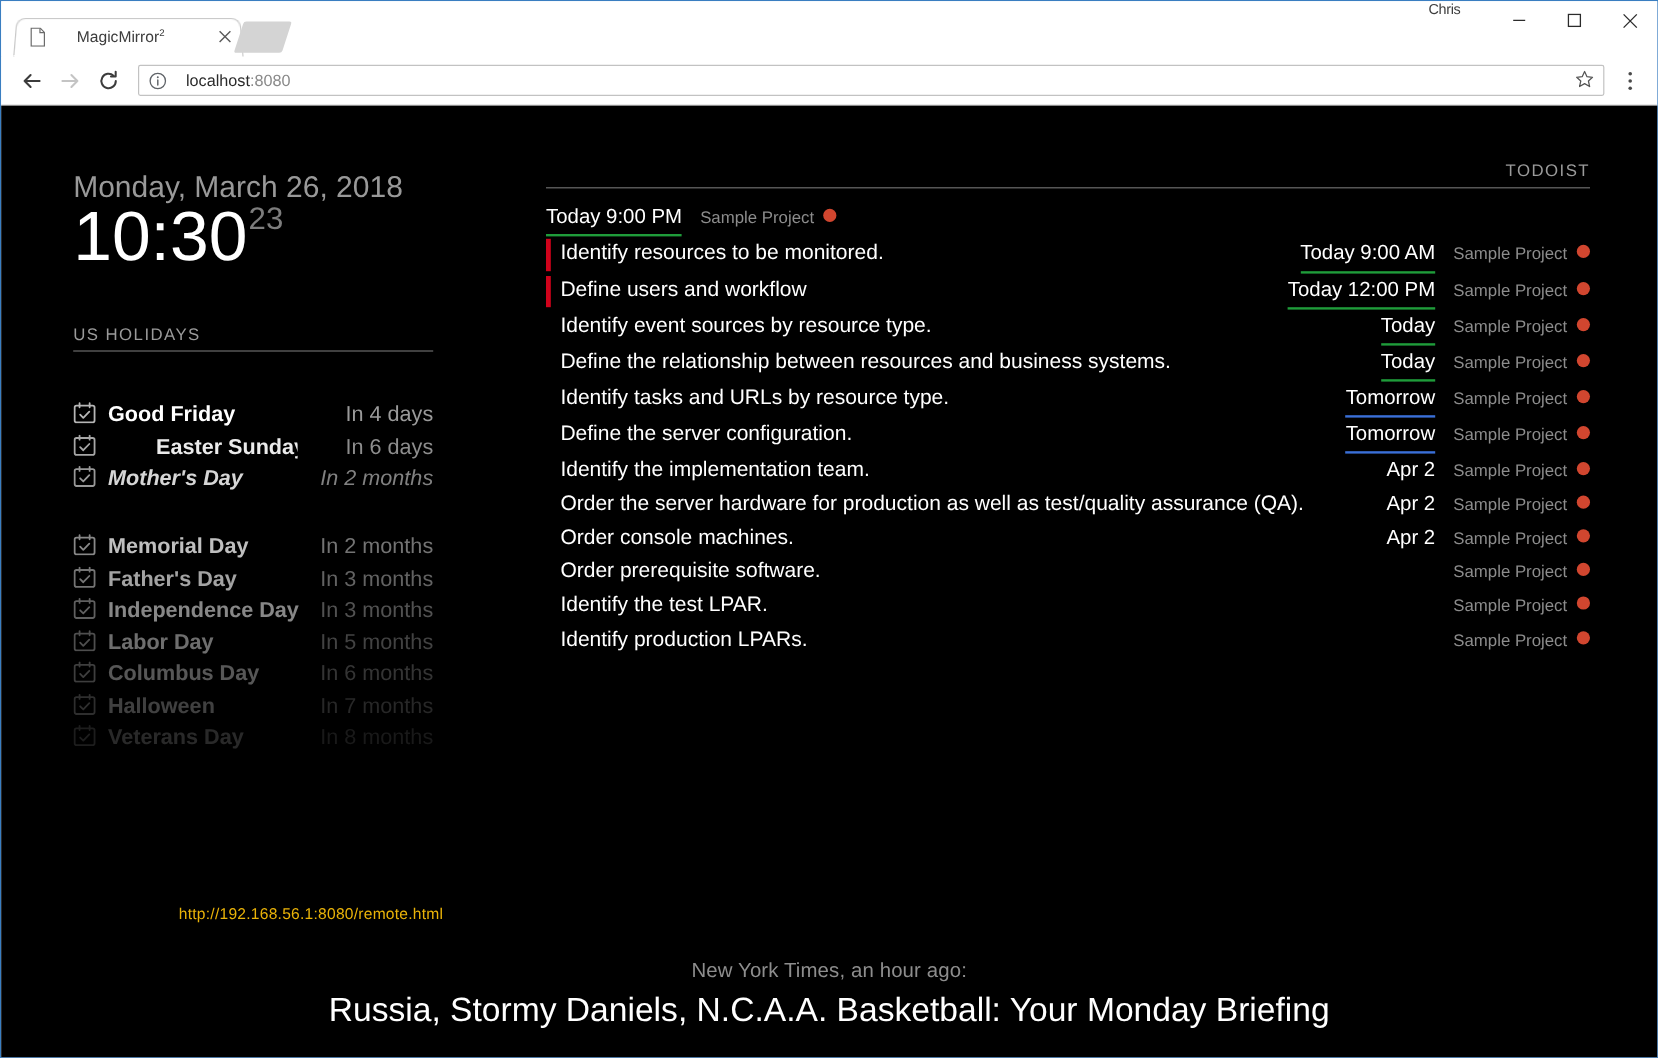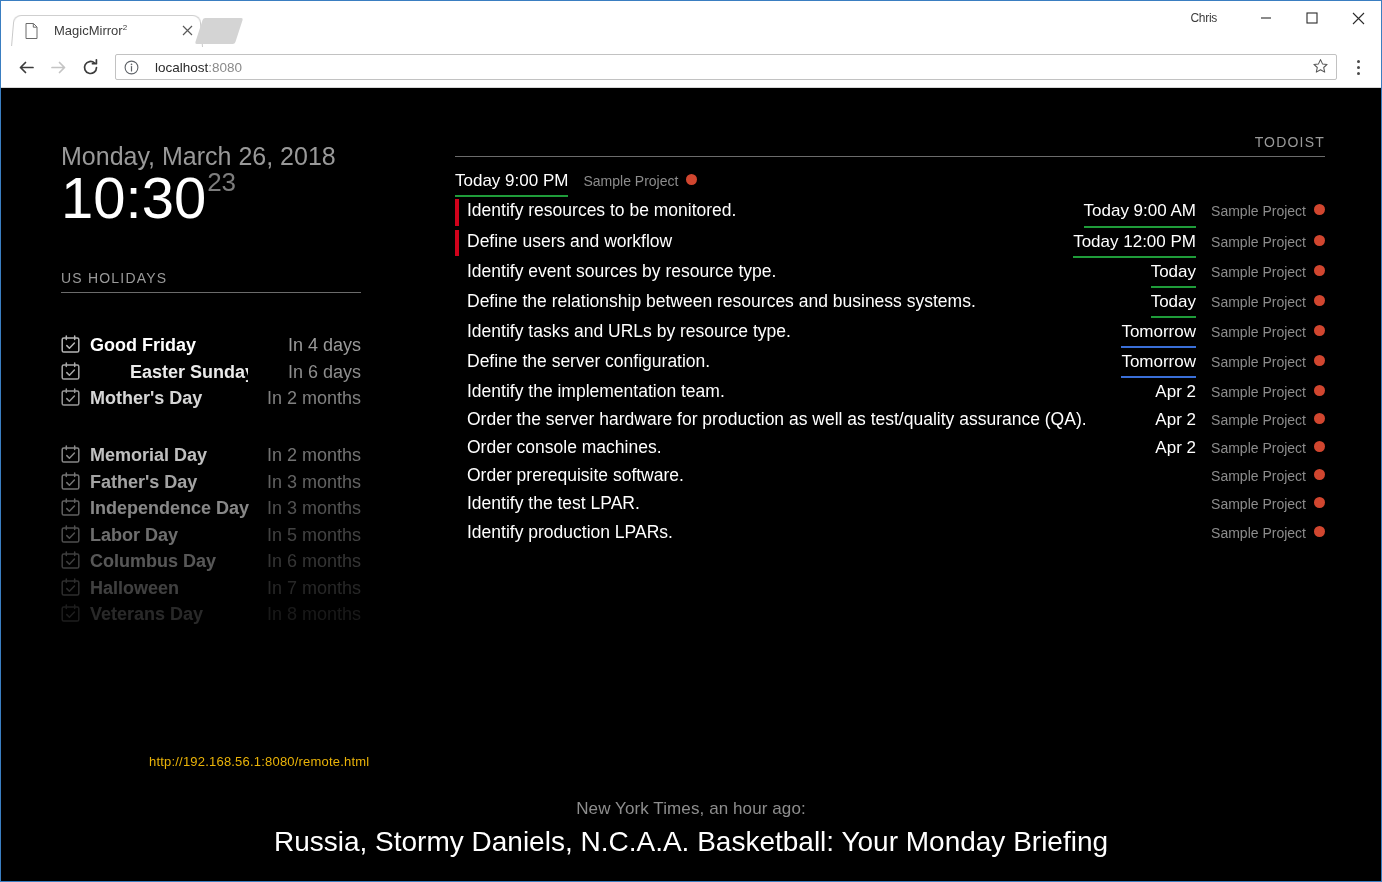--- a/index.html
+++ b/index.html
@@ -39,21 +39,21 @@
     position: absolute; left: 0; top: 0; right: 0; bottom: 0;
     border: 1px solid #c9c9c9; border-bottom: none;
     border-radius: 8px 8px 0 0;
     background: #fff;
     transform: perspective(12px) rotateX(0.6deg);
     transform-origin: bottom;
   }
   .tab-inner {
     position: relative; z-index: 2;
     display: flex; align-items: flex-end; width: 100%;
-    padding: 0 8px 0 14px; gap: 16px;
+    padding: 0 8px 0 14px; gap: 26px;
   }
   .page-icon { width: 13px; height: 16px; position: relative; flex: none; }
   .page-icon svg { display: block; }
   .tab-title {
     font-size: 13px; color: #3c3c3c; flex: 1;
     white-space: nowrap; overflow: hidden;
     font-family: "Liberation Sans", sans-serif;
   }
   .tab-title sup { font-size: 8px; }
   .tab-close {
@@ -65,21 +65,21 @@
     width: 40px; height: 26px; margin-left: -4px;
     margin-bottom: 3px;
     background: #d4d4d4;
     transform: skewX(-18deg);
     border-radius: 2px;
   }
 
   
   .wincontrols {
     position: absolute; top: 0; right: 0;
-    height: 34px; display: flex; align-items: center;
+    height: 34px; display: flex; 
   }
   .profile-name {
     font-size: 12px; color: #3c3c3c; margin-right: 26px;
     letter-spacing: -0.3px;
   }
   .wbtn {
     width: 46px; height: 32px;
     display: flex; align-items: center; justify-content: center;
     color: #2b2b2b;
   }
@@ -350,21 +350,21 @@
             <span class="cal-icon">
               <svg width="19" height="18" viewBox="0 0 19 18">
                 <rect x="1.2" y="3" width="16.6" height="14" rx="1.6" fill="none" stroke="currentColor" stroke-width="1.5"></rect>
                 <path d="M5.3 1v3.4M13.7 1v3.4" stroke="currentColor" stroke-width="1.5" stroke-linecap="round"></path>
                 <path d="M5.8 10.6l2.6 2.6 5-5.2" fill="none" stroke="currentColor" stroke-width="1.5" stroke-linecap="round" stroke-linejoin="round"></path>
               </svg>
             </span>
             <span class="cal-title">Easter Sunday</span>
             <span class="cal-when">In 6 days</span>
           </div>
-          <div class="cal-row" style="opacity: 0.84;">
+          <div class="cal-row" style="opacity: 0.84; font-style: italic;">
             <span class="cal-icon">
               <svg width="19" height="18" viewBox="0 0 19 18">
                 <rect x="1.2" y="3" width="16.6" height="14" rx="1.6" fill="none" stroke="currentColor" stroke-width="1.5"></rect>
                 <path d="M5.3 1v3.4M13.7 1v3.4" stroke="currentColor" stroke-width="1.5" stroke-linecap="round"></path>
                 <path d="M5.8 10.6l2.6 2.6 5-5.2" fill="none" stroke="currentColor" stroke-width="1.5" stroke-linecap="round" stroke-linejoin="round"></path>
               </svg>
             </span>
             <span class="cal-title">Mother's Day</span>
             <span class="cal-when">In 2 months</span>
           </div>

